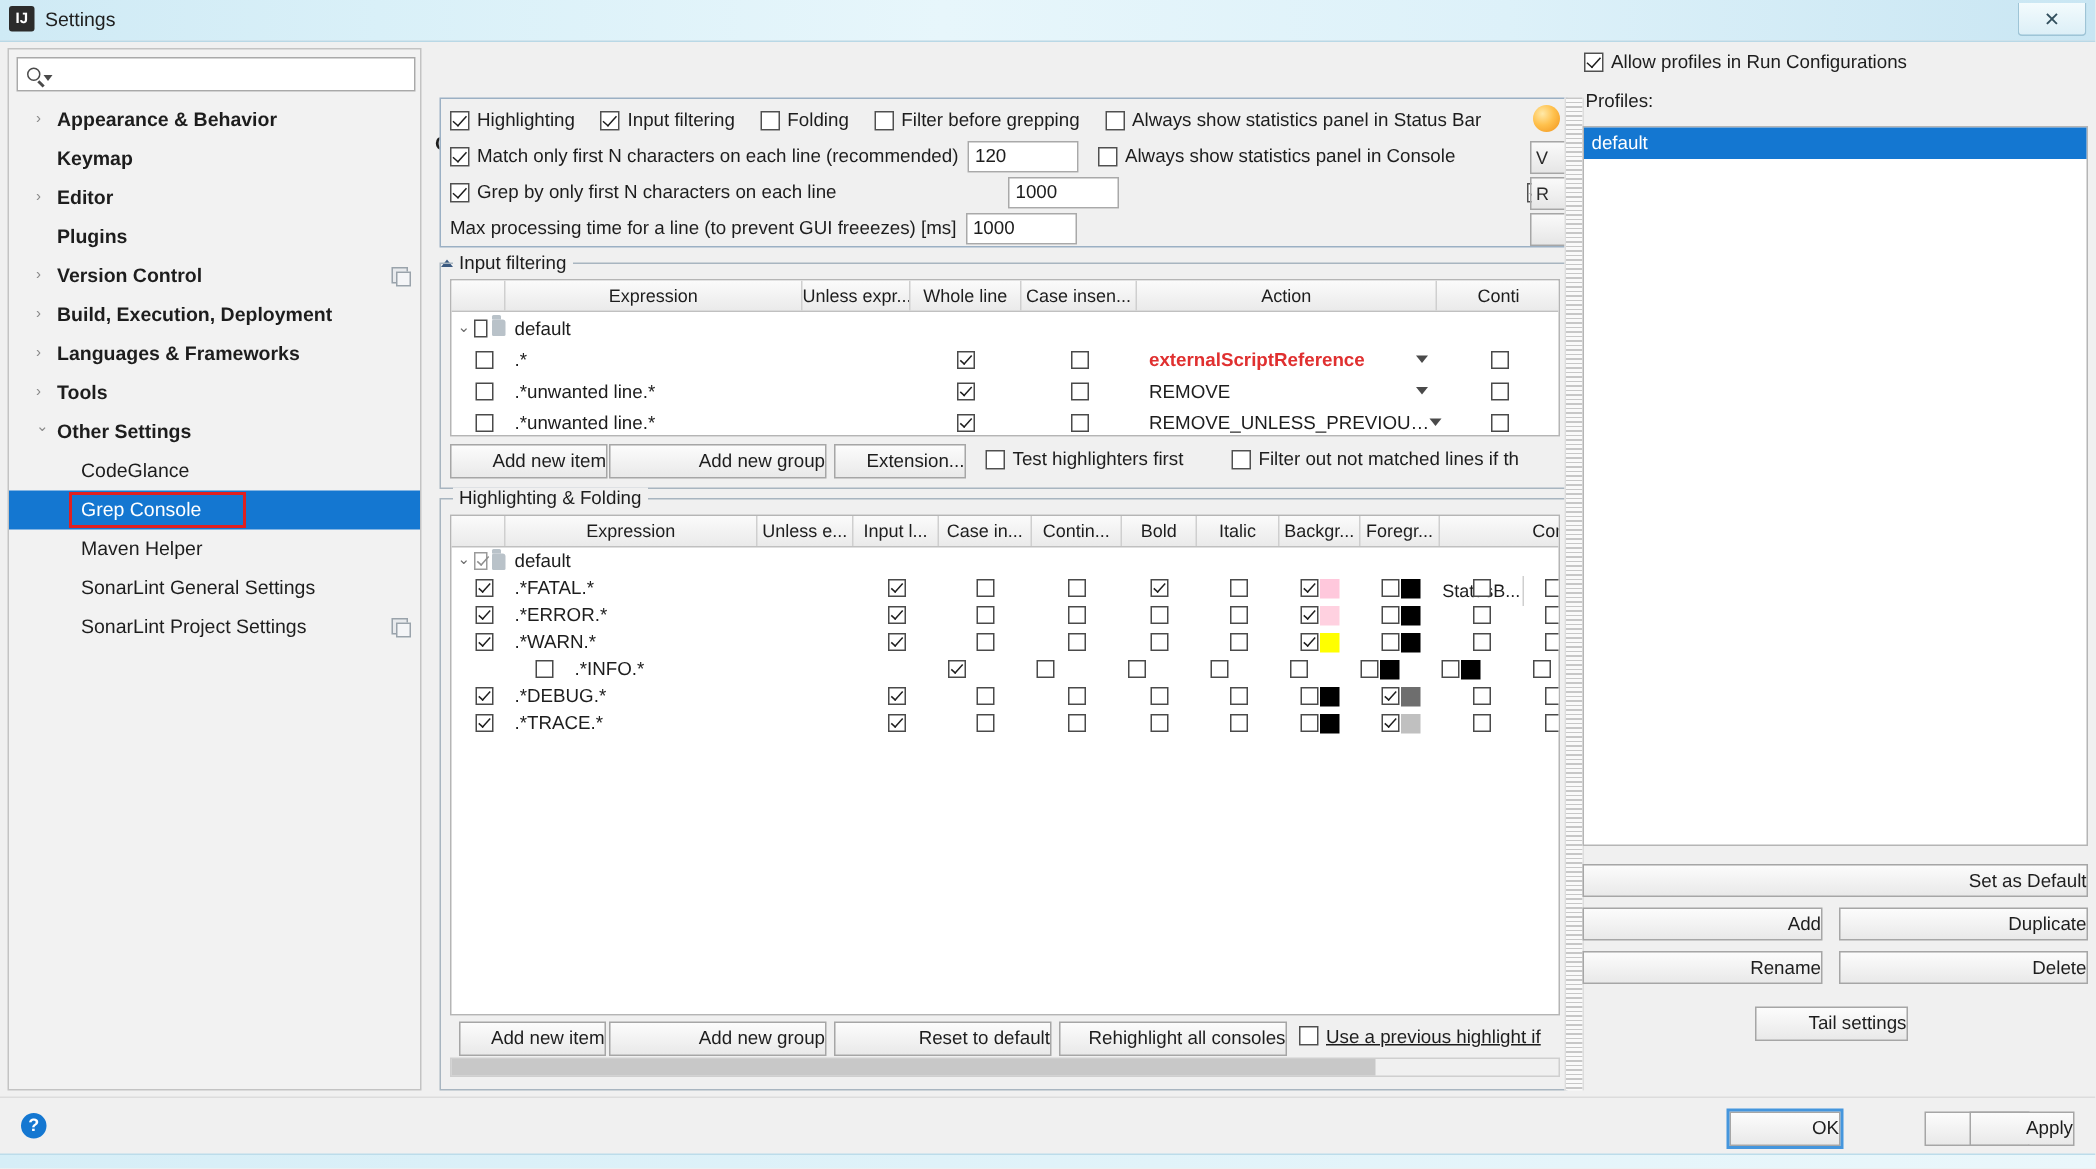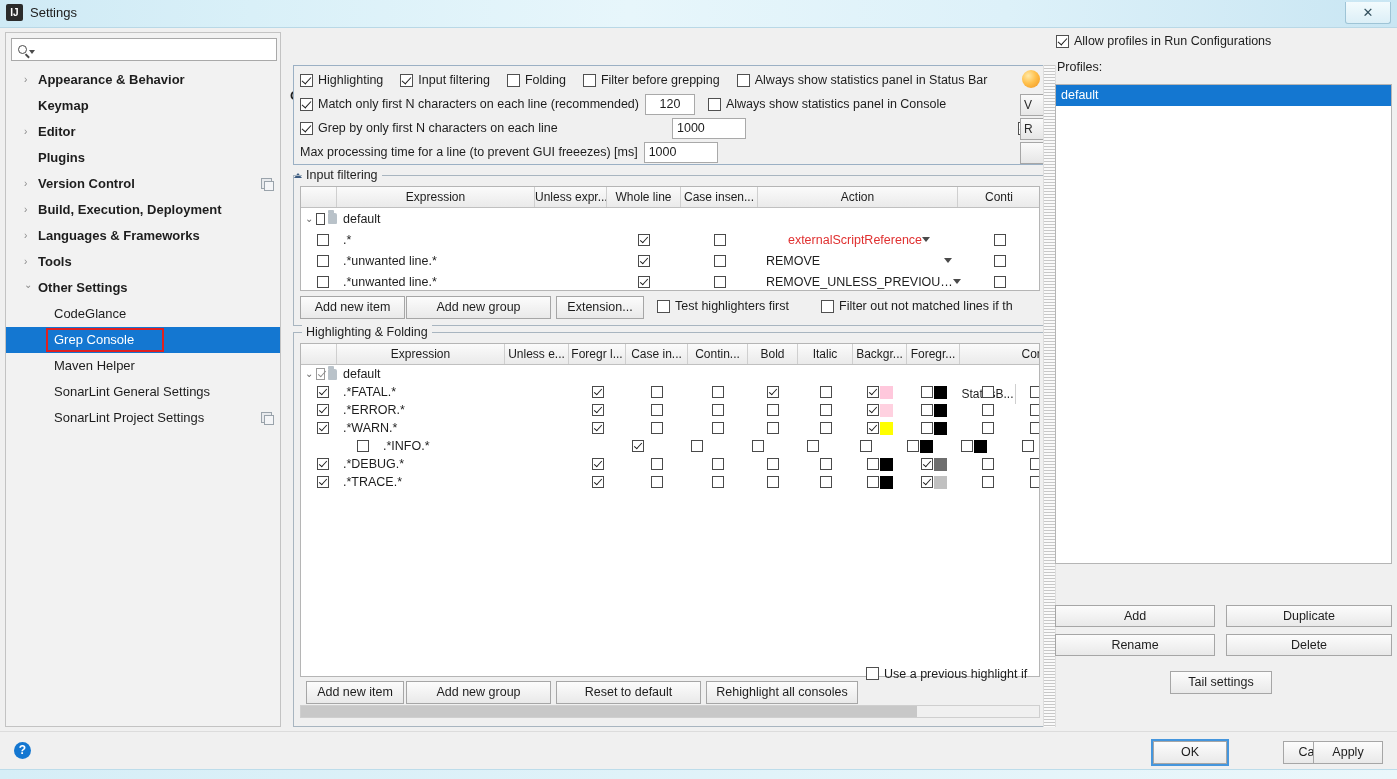--- a/index.html
+++ b/index.html
@@ -187,21 +187,21 @@
   .tree-caret { color: #6a6a6a; font-size: 10px; }
   .action-txt { font-size: 12.5px; white-space: nowrap; }
   .dd-caret {
     width: 0; height: 0; border-left: 4px solid transparent; border-right: 4px solid transparent;
     border-top: 5px solid #4a4a4a;
   }
 
   .btn {
     border: 1px solid #a6a6a6; background: linear-gradient(to bottom,#fcfcfc,#e9e9e9);
     font-family: "Liberation Sans", sans-serif; font-size: 12.5px; color: #1d1d1d;
-    cursor: pointer; text-align: center; white-space: nowrap;
+    cursor: pointer; text-align: right; white-space: nowrap;
   }
 
   .scroll-h {
     position: absolute; background: #f0f0f0; border: 1px solid #cfcfcf; height: 13px;
   }
   .scroll-h .thumb { position: absolute; left: 0; top: 0; height: 11px; background: #c8c8c8; }
   .scroll-v {
     position: absolute; width: 13px; background: #fafafa;
     border-left: 1px solid #ddd; border-right: 1px solid #ddd;
     background-image: repeating-linear-gradient(to bottom,#c7c7c7 0 1px,transparent 1px 3px);
@@ -302,21 +302,21 @@
           <span class="cb"></span>
           <span class="lbl">Filter before grepping</span>
           <span style="width:17px"></span>
           <span class="cb"></span>
           <span class="lbl">Always show statistics panel in Status Bar</span>
         </div>
 
         <div class="opt-row" style="left:6px; top:27px;">
           <span class="cb checked"></span>
           <span class="lbl">Match only first N characters on each line (recommended)</span>
-          <span class="txtfield" style="width:50px; margin-left:6px;text-align:center;">120</span>
+          <span class="txtfield" style="width:74px; margin-left:6px;">120</span>
           <span style="width:13px"></span>
           <span class="cb"></span>
           <span class="lbl">Always show statistics panel in Console</span>
         </div>
 
         <div class="opt-row" style="left:6px; top:51px;">
           <span class="cb checked"></span>
           <span class="lbl">Grep by only first N characters on each line</span>
           <span class="txtfield" style="width:74px; position:absolute; left:372px;">1000</span>
           <span style="width:460px"></span>
@@ -368,21 +368,21 @@
                   <span class="cb-sm"></span>
                 </div>
                 <div class="td left" style="width: 198px; height: 21px; padding-left: 6px; font-size: 12.5px;">.*</div>
                 <div class="td left" style="width: 72px; height: 21px; padding-left: 6px; font-size: 12.5px;"></div>
                 <div class="td" style="width: 74px; height: 21px;">
                   <span class="cb-sm checked"></span>
                 </div>
                 <div class="td" style="width: 77px; height: 21px;">
                   <span class="cb-sm"></span>
                 </div>
-                <div class="td" style="width: 200px; height: 21px; padding-left: 8px; padding-right: 6px;">
+                <div class="td" style="width: 200px; height: 21px; justify-content: space-between; padding-left: 8px; padding-right: 6px; font-weight: bold;">
                   <span class="action-txt" style="color: rgb(224, 48, 48);">externalScriptReference</span>
                   <span class="dd-caret"></span>
                 </div>
                 <div class="td" style="width: 83px; height: 21px;">
                   <span class="cb-sm"></span>
                 </div>
               </div>
               <div class="trow" style="height: 21px;">
                 <div class="td left" style="width: 36px; height: 21px; padding-left: 16px;">
                   <span class="cb-sm"></span>
@@ -440,21 +440,21 @@
           </div>
       </div>
 
       <div class="groupbox" id="gb-hl" style="left:5px; top:300px; width:752px; height:395px;">
         <span class="gb-title">Highlighting &amp; Folding</span>
         <div class="tbl-wrap" id="hl-table" style="left:6px; top:10px; width:740px; height:334px;">
           <div class="thead" id="hl-head">
               <div class="th" style="width: 36px;"></div>
               <div class="th" style="width: 168px;">Expression</div>
               <div class="th" style="width: 64px;">Unless e...</div>
-              <div class="th" style="width: 57px;">Foregr l...</div>
+              <div class="th" style="width: 57px;">Input l...</div>
               <div class="th" style="width: 62px;">Case in...</div>
               <div class="th" style="width: 60px;">Contin...</div>
               <div class="th" style="width: 50px;">Bold</div>
               <div class="th" style="width: 55px;">Italic</div>
               <div class="th" style="width: 54px;">Backgr...</div>
               <div class="th" style="width: 53px;">Foregr...</div>
               <div class="th" style="width: 56px; margin-top: 40px;">StatusB...</div>
               <div class="th" style="width: 40px;">Cons</div>
             </div>
           <div id="hl-body">
@@ -682,21 +682,21 @@
                   <span class="cb-sm"></span>
                 </div>
               </div>
             </div>
         </div>
         <div id="hl-buttons">
             <div class="btn" style="position: absolute; left: 12px; top: 348px; width: 98px; height: 23px; line-height: 21px;">Add new item</div>
             <div class="btn" style="position: absolute; left: 112px; top: 348px; width: 145px; height: 23px; line-height: 21px;">Add new group</div>
             <div class="btn" style="position: absolute; left: 262px; top: 348px; width: 145px; height: 23px; line-height: 21px;">Reset to default</div>
             <div class="btn" style="position: absolute; left: 412px; top: 348px; width: 152px; height: 23px; line-height: 21px;">Rehighlight all consoles</div>
-            <div style="position: absolute; left: 572px; top: 334px; display: flex; white-space: nowrap;">
+            <div style="position: absolute; left: 572px; top: 351px; display: flex; white-space: nowrap; text-decoration: underline;">
               <span class="cb"></span>
               <span class="lbl">Use a previous highlight if</span>
             </div>
           </div>
         <div class="scroll-h" style="left:6px; top:372px; width:740px;">
           <div class="thumb" style="width:616px;"></div>
         </div>
       </div>
 
       <div class="scroll-v" style="right:-6px; top:33px; height:662px;"></div>
@@ -708,20 +708,21 @@
         <span class="cb checked"></span>
         <span class="lbl">Allow profiles in Run Configurations</span>
       </div>
 
       <div style="position:absolute; left:3px; top:28px;" class="lbl">Profiles:</div>
 
       <div id="rp-list">
           <div class="rp-item sel">default</div>
         </div>
 
+      <div class="btn" style="position:absolute; left:1px; top:544px; width:337px; height:22px; line-height:20px;">Set as Default</div>
       <div class="btn" style="position:absolute; left:1px; top:573px; width:160px; height:22px; line-height:20px;">Add</div>
       <div class="btn" style="position:absolute; left:172px; top:573px; width:166px; height:22px; line-height:20px;">Duplicate</div>
       <div class="btn" style="position:absolute; left:1px; top:602px; width:160px; height:22px; line-height:20px;">Rename</div>
       <div class="btn" style="position:absolute; left:172px; top:602px; width:166px; height:22px; line-height:20px;">Delete</div>
       <div class="btn" style="position:absolute; left:116px; top:639px; width:102px; height:23px; line-height:21px;">Tail settings</div>
     </div>
   </div>
 
   <div id="footer">
     <div id="help-icon">?</div>

